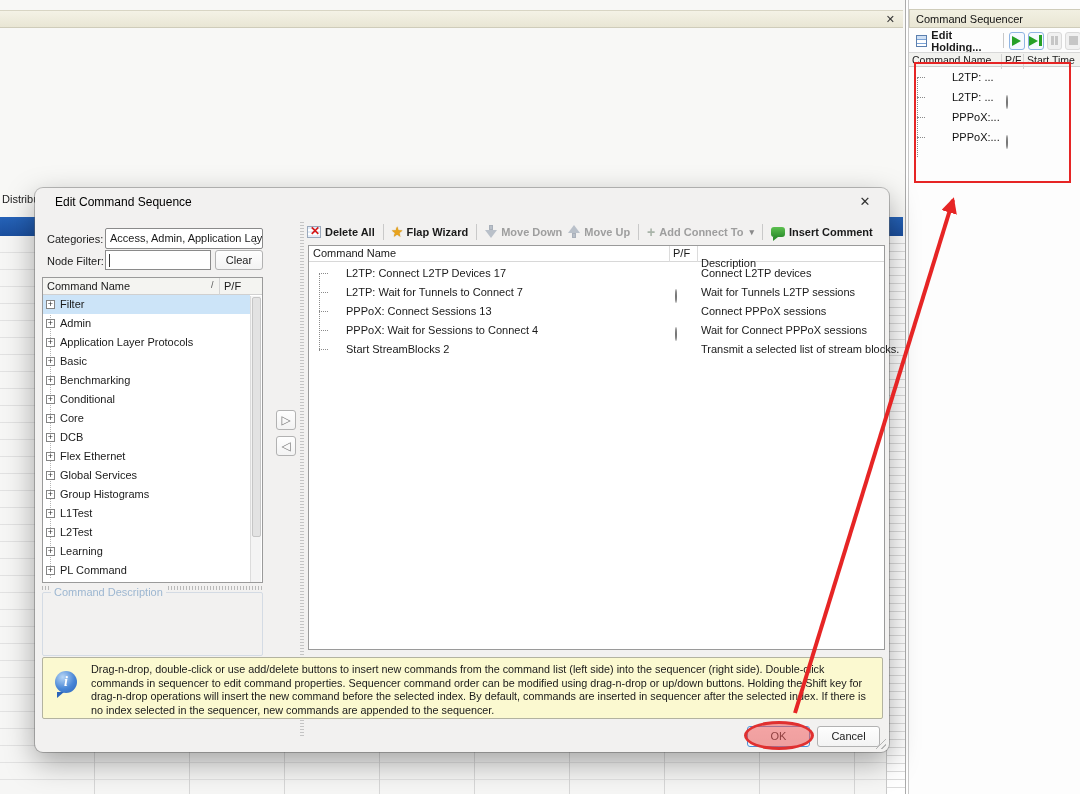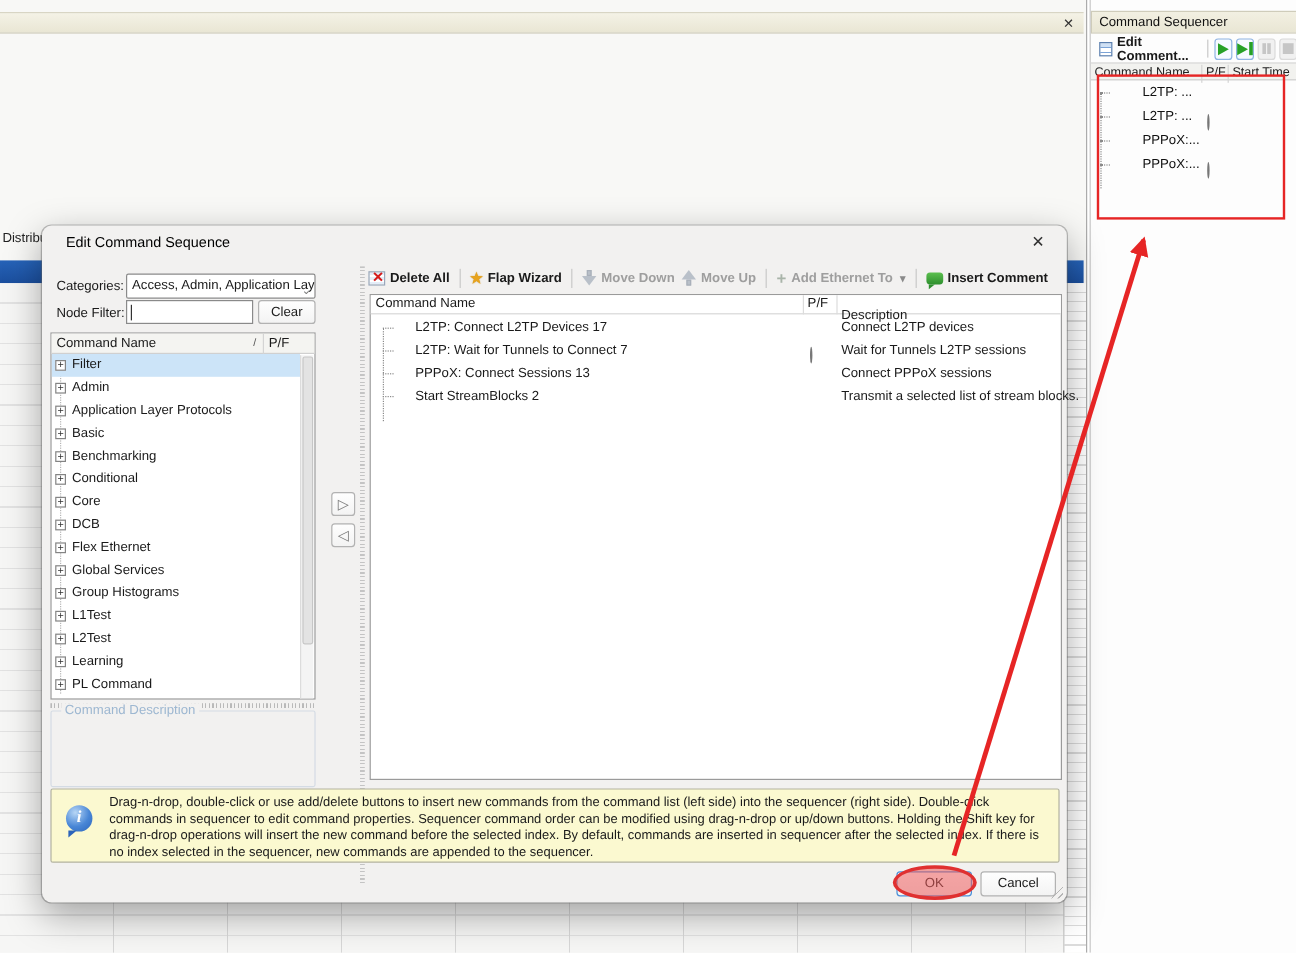--- a/index.html
+++ b/index.html
@@ -170,21 +170,21 @@
   <div class="abs bg-grid"></div>
   <div class="abs bg-strip"></div>
 </div>
 <div class="abs panel-divider"></div>
 
 <div class="abs cs-panel">
   <div class="abs cs-title">Command Sequencer</div>
   <div class="abs cs-toolbar">
     <span class="cs-editbtn">
       <span class="icon-editseq"></span>
-      <b>Edit Comment...</b>
+      <b>Edit Holding...</b>
     </span>
     <span class="cs-sep"></span>
     <span class="tbtn on">
         <span class="tri-play"></span>
       </span>
     <span class="tbtn on">
         <span class="tri-play"></span>
         <span class="bar-end"></span>
       </span>
     <span class="tbtn off">
@@ -346,21 +346,21 @@
     <span class="titem off">
       <span class="icon-arrow up">
           <span class="stem"></span>
           <span class="head"></span>
         </span>
       <span>Move Up</span>
     </span>
     <span class="tsep"></span>
     <span class="titem off">
       <span class="icon-plus">+</span>
-      <span>Add Ethernet To</span>
+      <span>Add Connect To</span>
       <span class="icon-caret">▾</span>
     </span>
     <span class="tsep"></span>
     <span class="titem">
       <span class="icon-comment"></span>
       <span>Insert Comment</span>
     </span>
   </div>
 
   <div class="abs dlg-list">
@@ -384,20 +384,26 @@
           <span class="dot-holder"><span class="pf-dot"></span></span>
           <span class="ds">Wait for Tunnels L2TP sessions</span>
         </div>
         <div class="dseq-row">
           <span class="stub"></span>
           <span class="nm">PPPoX: Connect Sessions 13</span>
           <span class="ds">Connect PPPoX sessions</span>
         </div>
         <div class="dseq-row">
           <span class="stub"></span>
+          <span class="nm">PPPoX: Wait for Sessions to Connect 4</span>
+          <span class="dot-holder"><span class="pf-dot"></span></span>
+          <span class="ds">Wait for Connect PPPoX sessions</span>
+        </div>
+        <div class="dseq-row">
+          <span class="stub"></span>
           <span class="nm">Start StreamBlocks 2</span>
           <span class="ds">Transmit a selected list of stream blocks.</span>
         </div>
       </div>
   </div>
 
   <div class="abs dlg-info">
     <span class="info-icon">i</span>
     <div class="info-text">Drag-n-drop, double-click or use add/delete buttons to insert new commands from the command list (left side) into the sequencer (right side).  Double-click commands in sequencer to edit command properties.  Sequencer command order can be modified using drag-n-drop or up/down buttons.  Holding the Shift key for drag-n-drop operations will insert the new command before the selected index.  By default, commands are inserted in sequencer after the selected index.  If there is no index selected in the sequencer, new commands are appended to the sequencer.</div>
   </div>

